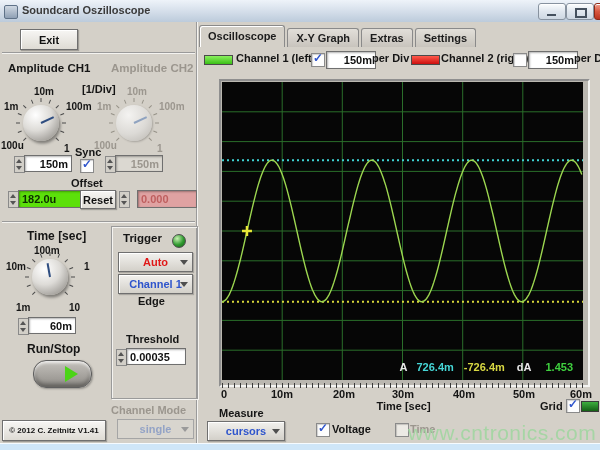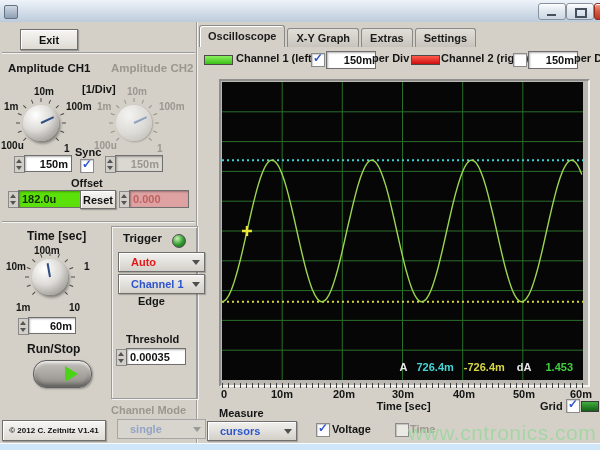--- a/index.html
+++ b/index.html
@@ -39,21 +39,21 @@
   .num.green{background:#5ce00a;color:#0c2d00;justify-content:flex-start;text-align:left;}
   .num.pink{background:#dfa2a2;color:#bf5f5f;justify-content:flex-start;text-align:left;}
   .num.dis{background:#dbd8d1;color:#9b968e;}
   .spin{position:absolute;width:9px;height:15px;background:#d2cfc8;border:1px solid #8a8a8a;}
   .spin::before{content:"";position:absolute;left:1px;top:2px;border-left:3px solid transparent;border-right:3px solid transparent;border-bottom:4px solid #555;}
   .spin::after{content:"";position:absolute;left:1px;bottom:2px;border-left:3px solid transparent;border-right:3px solid transparent;border-top:4px solid #555;}
   .cb{position:absolute;width:12px;height:12px;background:#fdfdfd;border:1px solid #8a8a8a;box-shadow:inset 1px 1px 1px rgba(0,0,0,.18);}
   .cb.checked::after{content:"\2713";position:absolute;left:1px;top:-3px;font-size:12px;font-weight:bold;color:#2f55cc;}
   .cb.disabled{background:#eceae5;}
   .dd{position:absolute;background:linear-gradient(#f2f1ee,#d3d0c9);border:1px solid #6f6f6f;
-    box-shadow:inset 1px 1px 0 #fff,1px 1px 1px rgba(0,0,0,.2);display:flex;align-items:center;justify-content:flex-start;padding-left:12px;}
+    box-shadow:inset 1px 1px 0 #fff,1px 1px 1px rgba(0,0,0,.2);display:flex;align-items:center;justify-content:center;}
   .dd .lbl{font-size:11px;font-weight:bold;}
   .dd .arr{position:absolute;right:4px;top:50%;margin-top:-2px;border-left:4px solid transparent;border-right:4px solid transparent;border-top:5px solid #4f4f4f;}
   .dd.disabled{background:#d8d5ce;box-shadow:none;border-color:#a5a5a5;}
   .dd.disabled .arr{border-top-color:#9a9a9a;}
   
   .dial{position:absolute;width:56px;height:56px;}
   .knob{position:absolute;left:10px;top:10px;width:36px;height:36px;border-radius:50%;
     background:radial-gradient(circle at 35% 28%,#ffffff,#dddbd7 45%,#9b9893 85%,#807d78);
     box-shadow:1.5px 2.5px 3px rgba(0,0,0,.40);}
   .dial.disabled .knob{background:radial-gradient(circle at 35% 28%,#f4f3f1,#dcdad6 55%,#b9b6b0);box-shadow:1px 1px 2px rgba(0,0,0,.22);}
@@ -102,20 +102,21 @@
   
   #watermark{position:absolute;left:408px;top:399px;font-size:21px;color:#9fd69f;opacity:.85;letter-spacing:.5px;z-index:9;white-space:nowrap;}
 </style>
 </head>
 <body>
 
 <div id="app">
 
   <div id="titlebar">
     <div id="app-icon"></div>
+    <span id="win-title">Soundcard Oszilloscope</span>
     <div class="winbtn" id="btn-min">
         <i class="glyph-min"></i>
       </div>
     <div class="winbtn" id="btn-max">
         <i class="glyph-max"></i>
       </div>
     <div class="winbtn" id="btn-close">
         <i class="glyph-x1"></i>
         <i class="glyph-x2"></i>
       </div>
@@ -183,21 +184,21 @@
     <div class="spin" style="left:14px;top:134px;"></div>
     <div class="num" style="left:24px;top:133px;width:40px;height:15px;">150m</div>
     <div class="spin" style="left:105px;top:134px;"></div>
     <div class="num dis" style="left:115px;top:133px;width:40px;height:15px;">150m</div>
 
     <span class="lab" style="left:71px;top:155px;">Offset</span>
     <div class="spin" style="left:8px;top:169px;"></div>
     <div class="num green" style="left:18px;top:168px;width:56px;height:16px;">182.0u</div>
     <div class="btn" style="left:80px;top:168px;width:34px;height:17px;">Reset</div>
     <div class="spin" style="left:119px;top:169px;"></div>
-    <div class="num pink" style="left:129px;top:168px;width:52px;height:16px;">0.000</div>
+    <div class="num pink" style="left:137px;top:168px;width:52px;height:16px;">0.000</div>
 
     <div class="grooveH" id="grooveMid"></div>
 
     <span class="lab" style="left:27px;top:207px;font-size:12px;">Time [sec]</span>
     <span class="dlab" style="left:34px;top:223px;">100m</span>
     <span class="dlab" style="left:6px;top:239px;">10m</span>
     <span class="dlab" style="left:84px;top:239px;">1</span>
     <span class="dlab" style="left:16px;top:280px;">1m</span>
     <span class="dlab" style="left:69px;top:280px;">10</span>
     <div class="dial" id="dial-time" style="left:22px;top:227px;">

